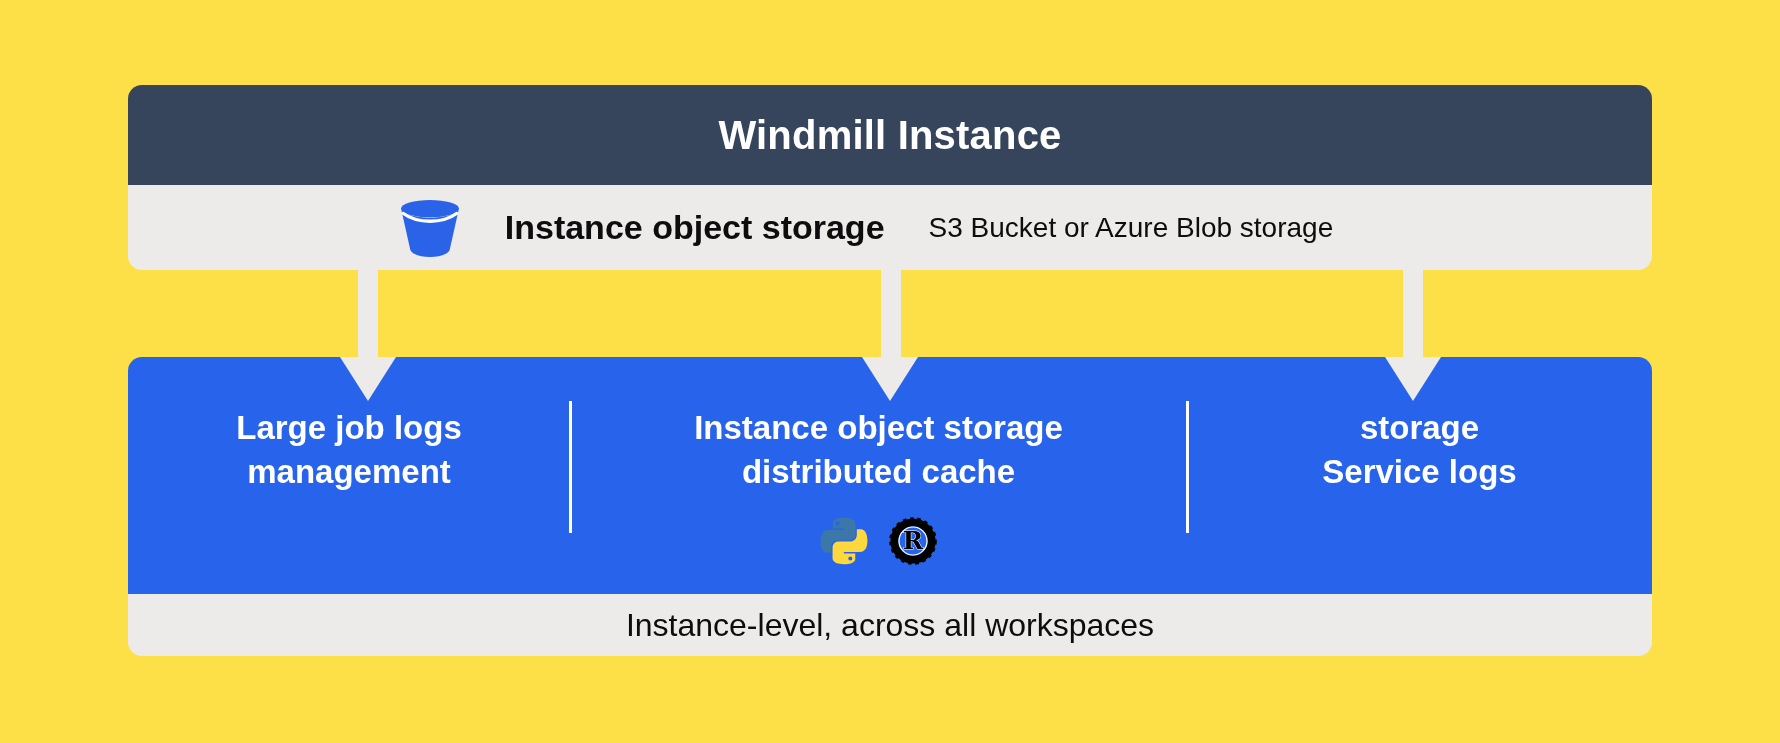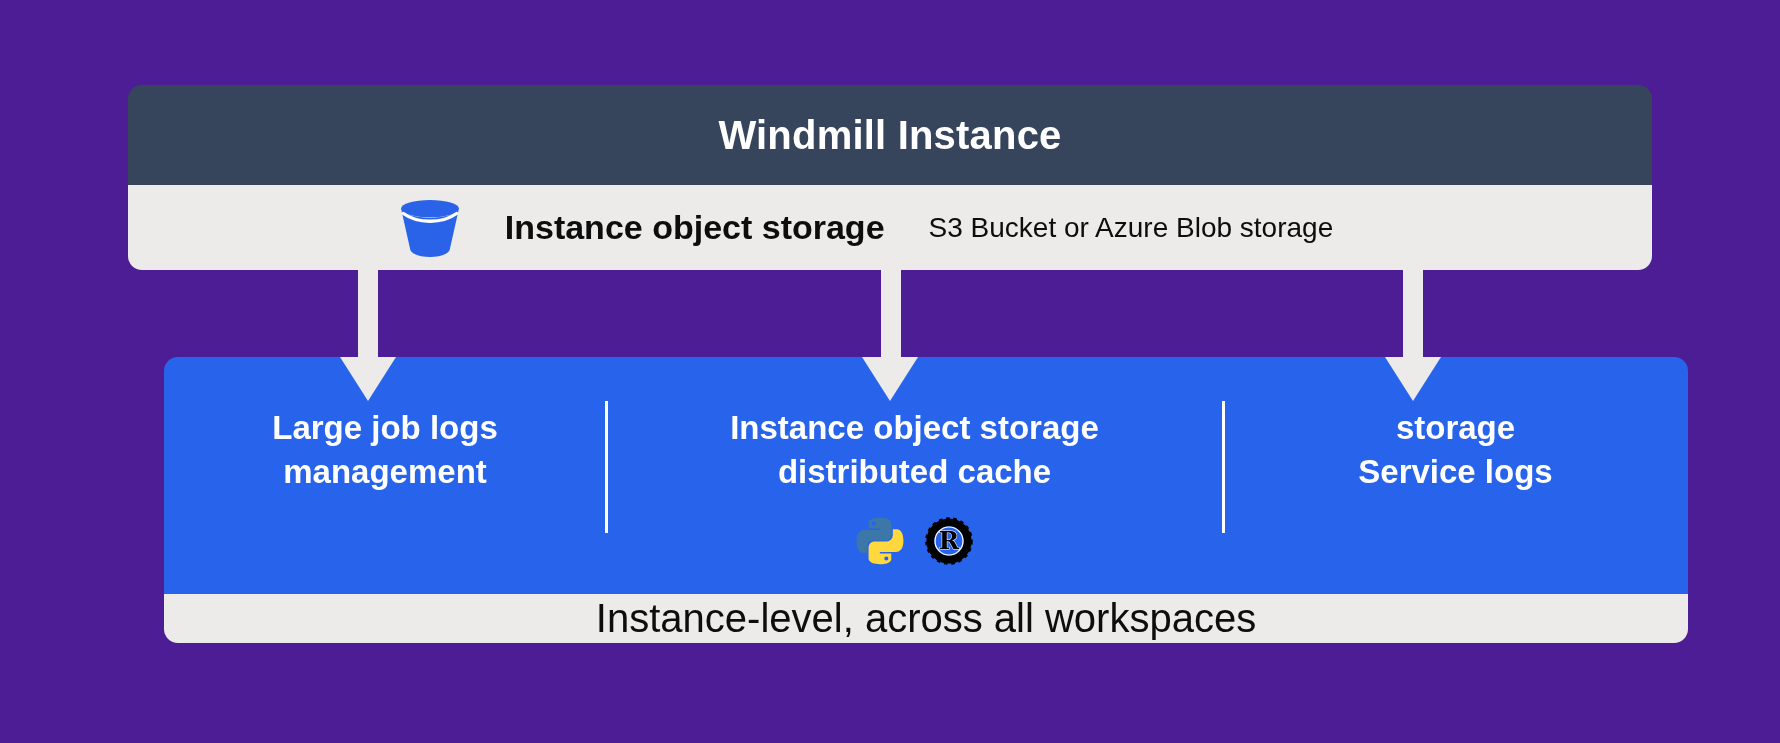--- a/index.html
+++ b/index.html
@@ -1,17 +1,17 @@
 <!DOCTYPE html>
 <html><head>
 <meta charset="utf-8">
 <style>
   html,body{margin:0;padding:0;background:#ffffff;}
   .stage{
-    position:relative;width:1780px;height:743px;background:#4c1d95;
+    position:relative;width:1780px;height:743px;background:#fde047;
     font-family:"Liberation Sans",sans-serif;overflow:hidden;
   }
   
   .top-card{position:absolute;left:128px;top:85px;width:1524px;}
   .header{
     height:100px;background:#36455b;border-radius:14px 14px 0 0;
     display:flex;align-items:center;justify-content:center;
     color:#ffffff;font-size:40px;font-weight:700;letter-spacing:.2px;
   }
   .graybar{
@@ -24,34 +24,34 @@
   .ios-sublabel{font-size:28px;font-weight:400;color:#0d0d0d;}
   
   .pipe{position:absolute;top:270px;width:20px;height:88px;background:#ecebe9;}
   .pipe.p1{left:358px;} .pipe.p2{left:881px;} .pipe.p3{left:1403px;}
   .arrowhead{
     position:absolute;top:357px;width:56px;height:44px;background:#ecebe9;
     clip-path:polygon(0 0,100% 0,50% 100%);z-index:3;
   }
   .arrowhead.a1{left:340px;} .arrowhead.a2{left:862px;} .arrowhead.a3{left:1385px;}
   
-  .bottom-card{position:absolute;left:128px;top:357px;width:1524px;margin-left:36px;}
+  .bottom-card{position:absolute;left:128px;top:357px;width:1524px;}
   .bluebox{
     position:relative;height:237px;background:#2764eb;border-radius:14px 14px 0 0;
     display:grid;grid-template-columns:442px 617px 465px;
   }
   .divider{position:absolute;top:44px;width:3px;height:132px;background:#ffffff;}
   .divider.d1{left:441px;} .divider.d2{left:1058px;}
   .section{display:flex;flex-direction:column;align-items:center;padding-top:49px;}
   .section-title{font-size:33px;font-weight:700;color:#ffffff;text-align:center;line-height:44px;}
   .lang-row{display:flex;align-items:center;gap:16px;margin-top:20px;}
   .footer{
-    height:49px;background:#ecebe9;border-radius:0 0 14px 14px;
+    height:62px;background:#ecebe9;border-radius:0 0 14px 14px;
     display:flex;align-items:center;justify-content:center;
-    font-size:40px;color:#0d0d0d;
+    font-size:32px;color:#0d0d0d;
   }
 </style>
 </head>
 <body>
 
 <div class="stage">
 
   <div class="top-card">
     <div class="header">
       <span>Windmill Instance</span>

